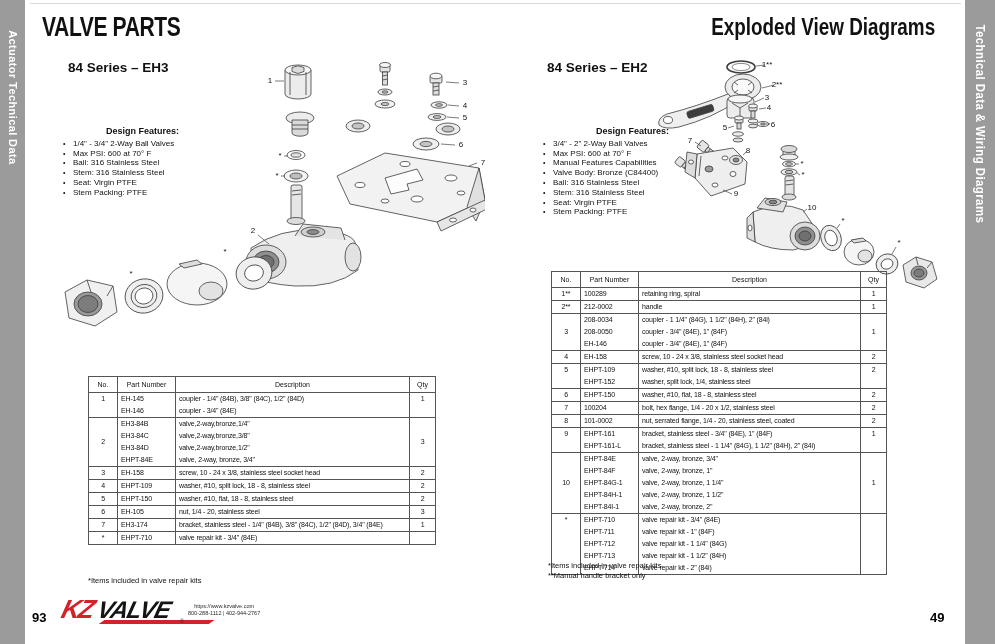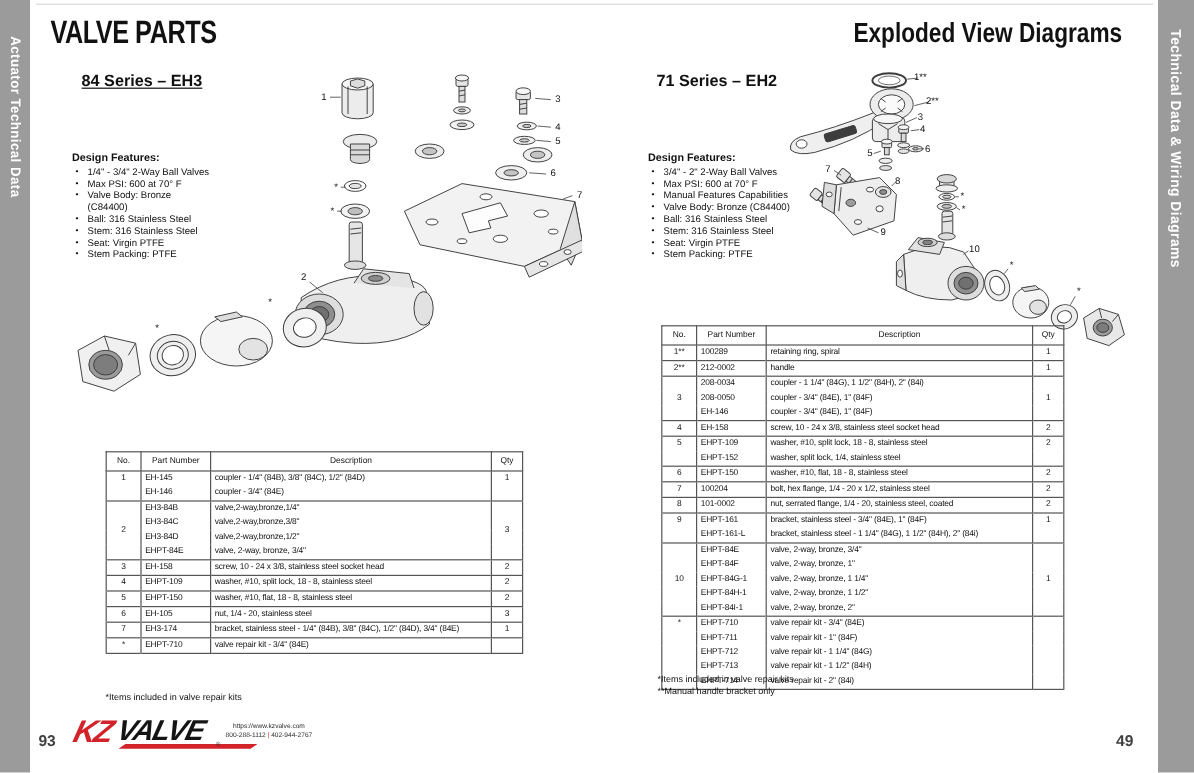--- a/index.html
+++ b/index.html
@@ -12,27 +12,27 @@
   .bar span{writing-mode:vertical-rl;font-weight:bold;color:#fff;font-size:11.5px;
             letter-spacing:.4px;padding-top:18px;transform:scaleY(.96);}
   .bar-right span{padding-top:12px;font-size:12px;}
   .hairline{position:absolute;left:30px;right:34px;top:3px;height:1px;background:#d9d9d9;}
   
   .title{position:absolute;left:42px;top:12px;font-size:27px;font-weight:bold;
          letter-spacing:-.5px;transform:scaleX(.78);transform-origin:left top;white-space:nowrap;}
   .subtitle{position:absolute;right:60px;top:14px;font-size:23px;font-weight:bold;
          transform:scaleX(.82);transform-origin:right top;white-space:nowrap;}
   .series{position:absolute;font-size:13.5px;font-weight:bold;white-space:nowrap;}
-  #series-left{left:68px;top:60px;text-decoration:underline;}
+  #series-left{left:68px;top:60px;}
   #series-right{left:547px;top:60px;}
   
   .features{position:absolute;font-size:8px;line-height:9.8px;color:#111;}
   #features-left{left:60px;top:127px;width:165px;}
   #features-right{left:540px;top:127px;width:185px;}
-  .features .ft{font-size:9px;font-weight:bold;margin-bottom:2px;}
+  .features .ft{font-size:9px;font-weight:bold;margin-bottom:2px;text-align:center;}
   .df{position:relative;padding-left:13px;white-space:pre-line;}
   .df::before{content:"•";position:absolute;left:3px;top:0;font-size:7px;}
   
   .twrap{position:absolute;}
   #table-left{left:88px;top:376px;width:348px;}
   #table-right{left:551px;top:271px;width:336px;}
   .ptable{border-collapse:collapse;width:100%;table-layout:fixed;font-size:7px;color:#111;
           border:1px solid #555;}
   .ptable col.c-no{width:29px}.ptable col.c-pn{width:58px}.ptable col.c-qty{width:26px}
   .ptable th{border:1px solid #555;font-weight:normal;height:13px;text-align:center;
@@ -45,21 +45,21 @@
   .ptable td.vtop{vertical-align:top;}
   .fnote{position:absolute;font-size:7.5px;line-height:10px;color:#111;}
   #fnote-left{left:88px;top:576px;}
   #fnote-right{left:548px;top:561px;}
   
   .diag{position:absolute;pointer-events:none;}
   #eh3-diagram{left:55px;top:52px;}
   #eh2-diagram{left:635px;top:52px;}
   .co{font-family:"Liberation Sans",sans-serif;font-size:8px;fill:#111;}
   
-  .pg{position:absolute;font-size:13px;font-weight:bold;color:#404040;}
+  .pg{position:absolute;font-size:13px;font-weight:bold;color:#000000;}
   #pg-left{left:32px;top:610px;}
   #pg-right{left:930px;top:610px;}
   .logo{position:absolute;left:62px;top:594px;width:180px;height:34px;}
   .logo .kz{position:absolute;left:0;top:0;color:#d2232a;font-size:26px;font-weight:bold;
             font-style:italic;letter-spacing:-2px;transform:skewX(-14deg);}
   .logo .valve{position:absolute;left:36px;top:2px;color:#141414;font-size:24px;font-weight:bold;
             font-style:italic;letter-spacing:-1px;transform:skewX(-14deg);}
   .logo .swoosh{position:absolute;left:40px;top:26px;width:110px;height:3.5px;background:#d2232a;
             transform:skewX(-55deg);}
   .logo .reg{position:absolute;left:118px;top:24px;font-size:5px;color:#333;}
@@ -77,29 +77,27 @@
   </div>
   <div class="bar bar-right">
     <span>Technical Data &amp; Wiring Diagrams</span>
   </div>
   <div class="hairline"></div>
 
   <div class="title">VALVE PARTS</div>
   <div class="subtitle">Exploded View Diagrams</div>
 
   <div class="series" id="series-left">84 Series – EH3</div>
-  <div class="series" id="series-right">71 Series – EH2</div>
+  <div class="series" id="series-right">84 Series – EH2</div>
 
   <div class="features" id="features-left">
     <div class="ft">Design Features:</div>
     <div>
         <div class="df">1/4" - 3/4"  2-Way Ball Valves</div>
         <div class="df">Max PSI: 600 at 70° F</div>
-        <div class="df">Valve Body: Bronze
-(C84400)</div>
         <div class="df">Ball: 316 Stainless Steel</div>
         <div class="df">Stem: 316 Stainless Steel</div>
         <div class="df">Seat: Virgin PTFE</div>
         <div class="df">Stem Packing: PTFE</div>
       </div>
   </div>
   <div class="features" id="features-right">
     <div class="ft">Design Features:</div>
     <div>
         <div class="df">3/4" - 2"  2-Way Ball Valves</div>

